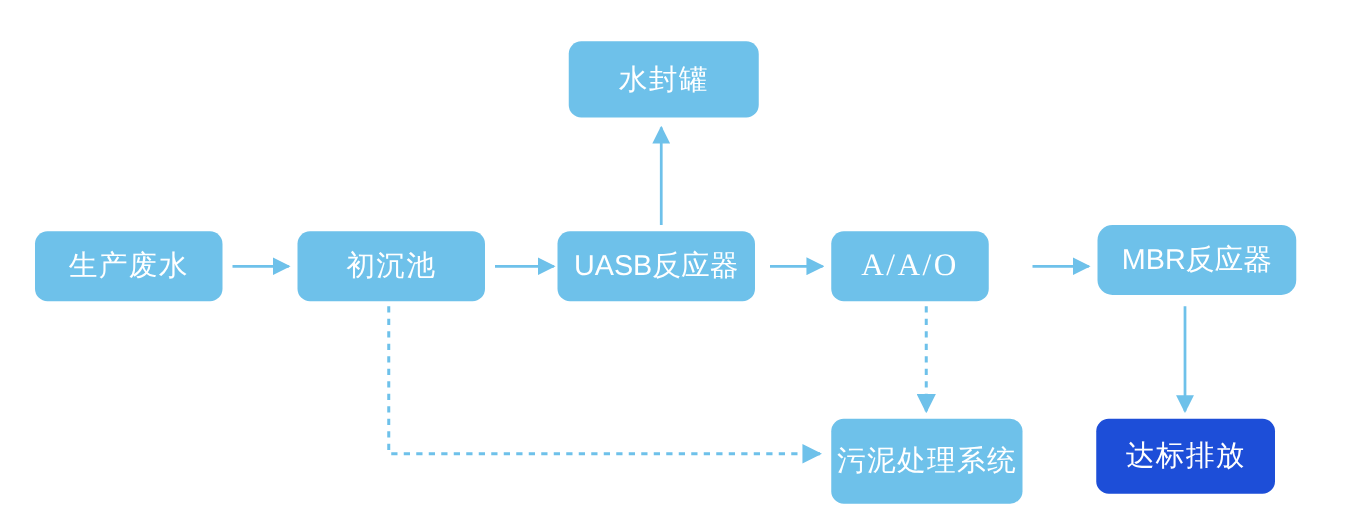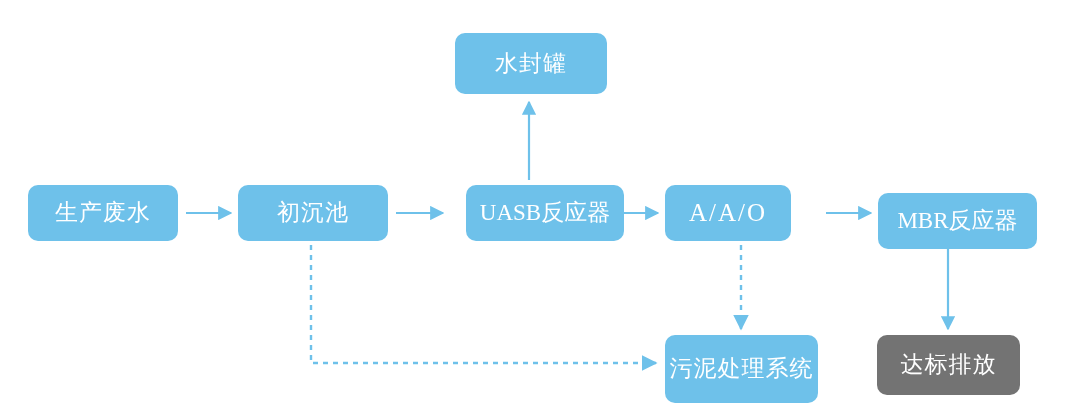--- a/index.html
+++ b/index.html
@@ -33,27 +33,26 @@
     justify-content: center;
     border-radius: 10px;
     color: #ffffff;
     text-align: center;
     line-height: 1.1;
     letter-spacing: 0.5px;
     white-space: nowrap;
     user-select: none;
   }
   .node.blue   { background: #6ec1ea; }
-  .node.teal   { background: #737373; }
+  .node.teal   { background: #1d4ed8; }
   .node .label {
     display: block;
     font-size: 23px;
     font-weight: 400;
     letter-spacing: 1px;
-    font-family: Liberation Serif, serif;
   }
   .node.latin .label {
     font-family: "Liberation Serif", "DejaVu Serif", serif;
     font-size: 25px;
     letter-spacing: 2px;
   }
   .node.mixed .label {
     font-size: 23px;
     letter-spacing: 0px;
   }
@@ -95,29 +94,29 @@
   </div>
 
   <div class="node blue" style="left:238px; top:185px; width:150px; height:56px;align-items:center;">
     <span class="label">初沉池</span>
   </div>
 
   <div class="node blue" style="left:455px; top:33px; width:152px; height:61px;">
     <span class="label">水封罐</span>
   </div>
 
-  <div class="node blue mixed" style="left:466px; top:185px; width:158px; height:56px;">
+  <div class="node blue mixed" style="left:446px; top:185px; width:158px; height:56px;">
     <span class="label">UASB反应器</span>
   </div>
 
   <div class="node blue latin" style="left:665px; top:185px; width:126px; height:56px;">
     <span class="label">A/A/O</span>
   </div>
 
-  <div class="node blue mixed" style="left:878px; top:193px; width:159px; height:56px;">
+  <div class="node blue mixed" style="left:878px; top:180px; width:159px; height:56px;border-radius:12px;">
     <span class="label">MBR反应器</span>
   </div>
 
   <div class="node blue" style="left:665px; top:335px; width:153px; height:68px;">
     <span class="label">污泥处理系统</span>
   </div>
 
   <div class="node teal" style="left:877px; top:335px; width:143px; height:60px;">
     <span class="label">达标排放</span>
   </div>

